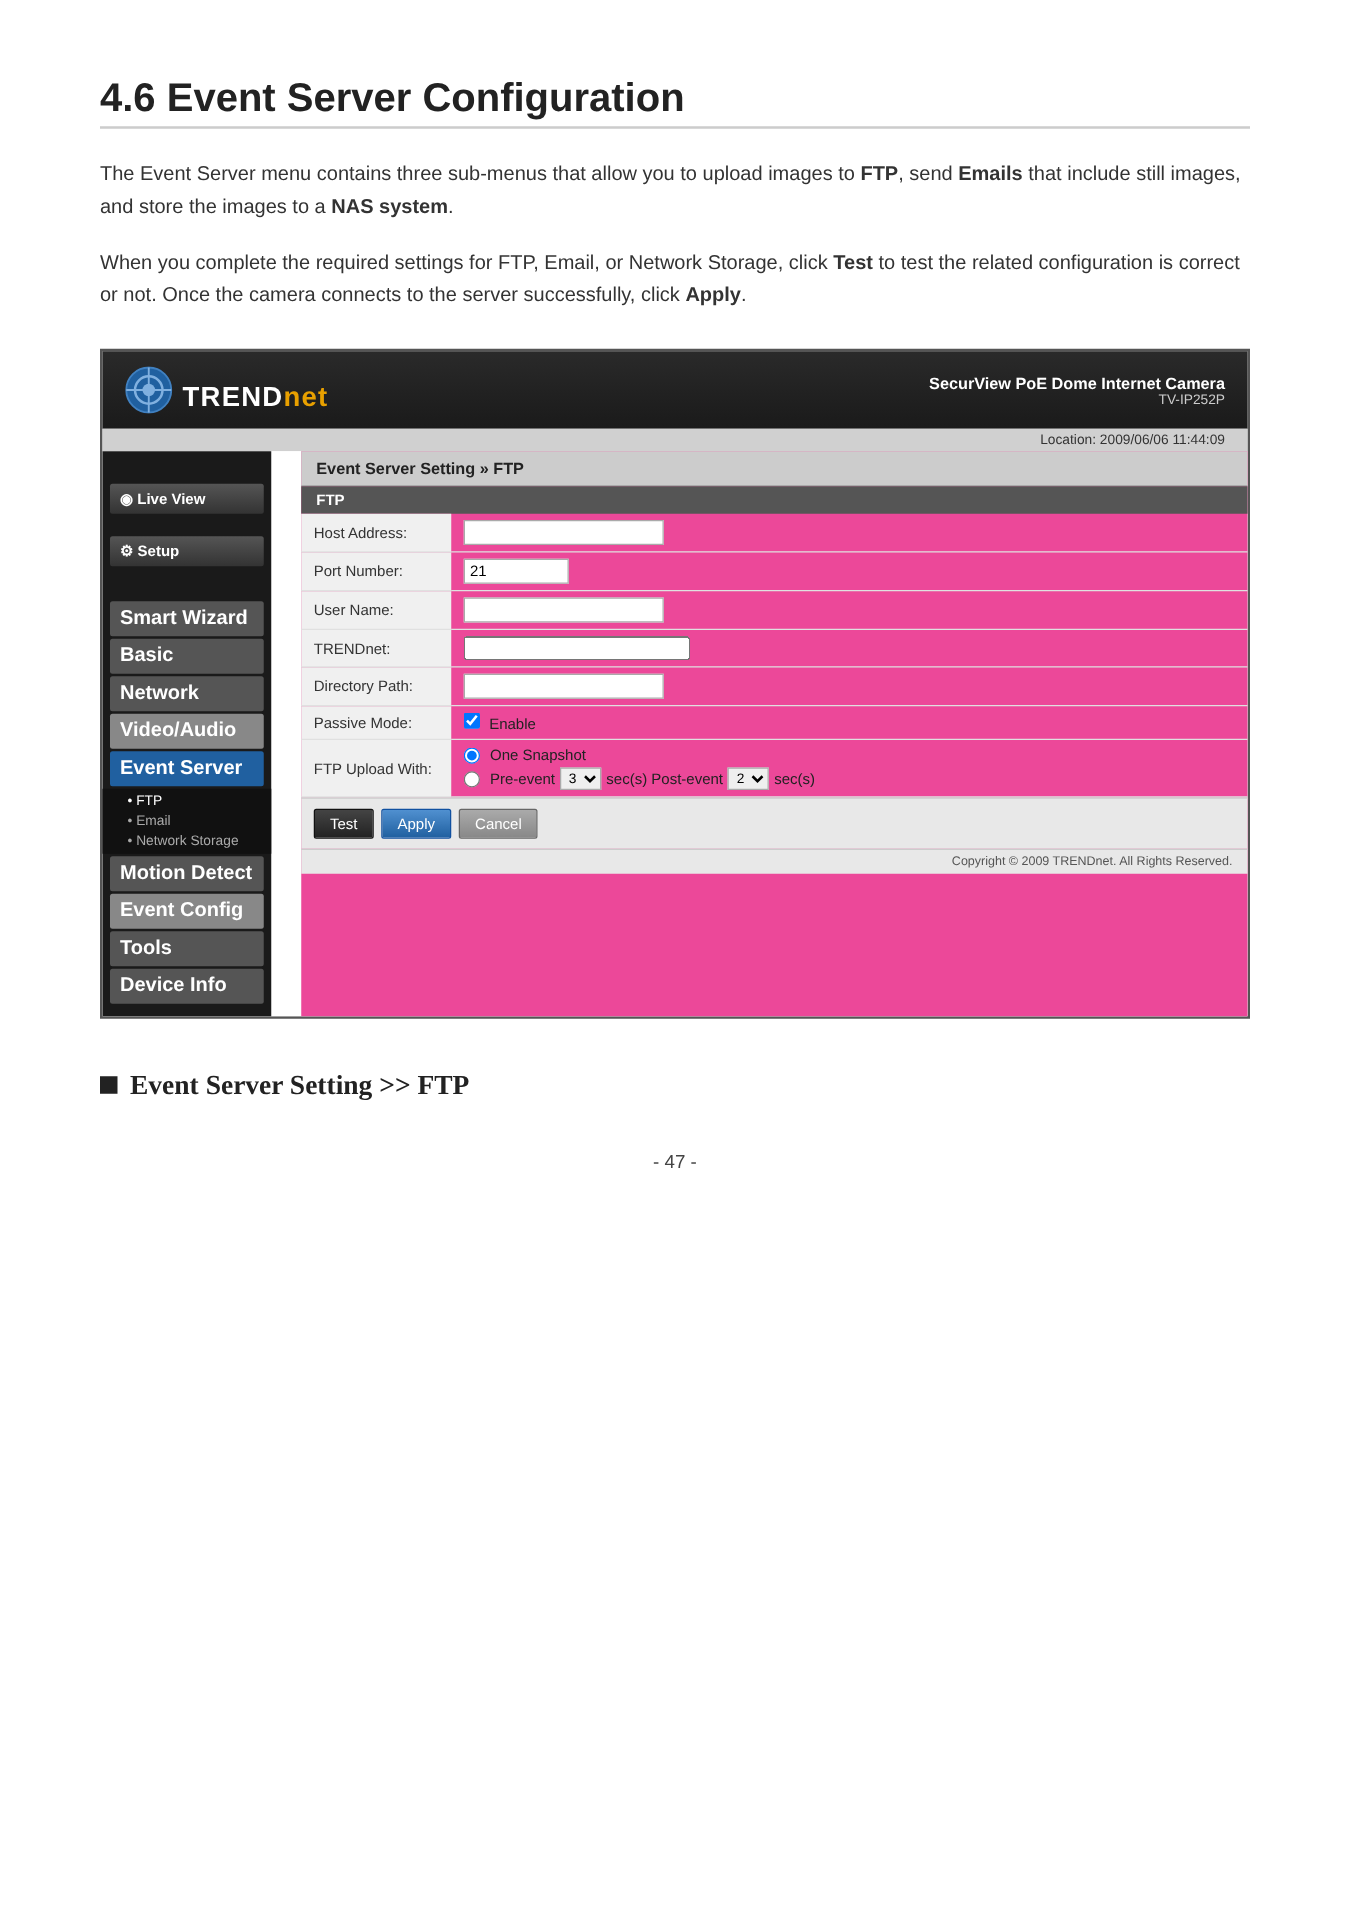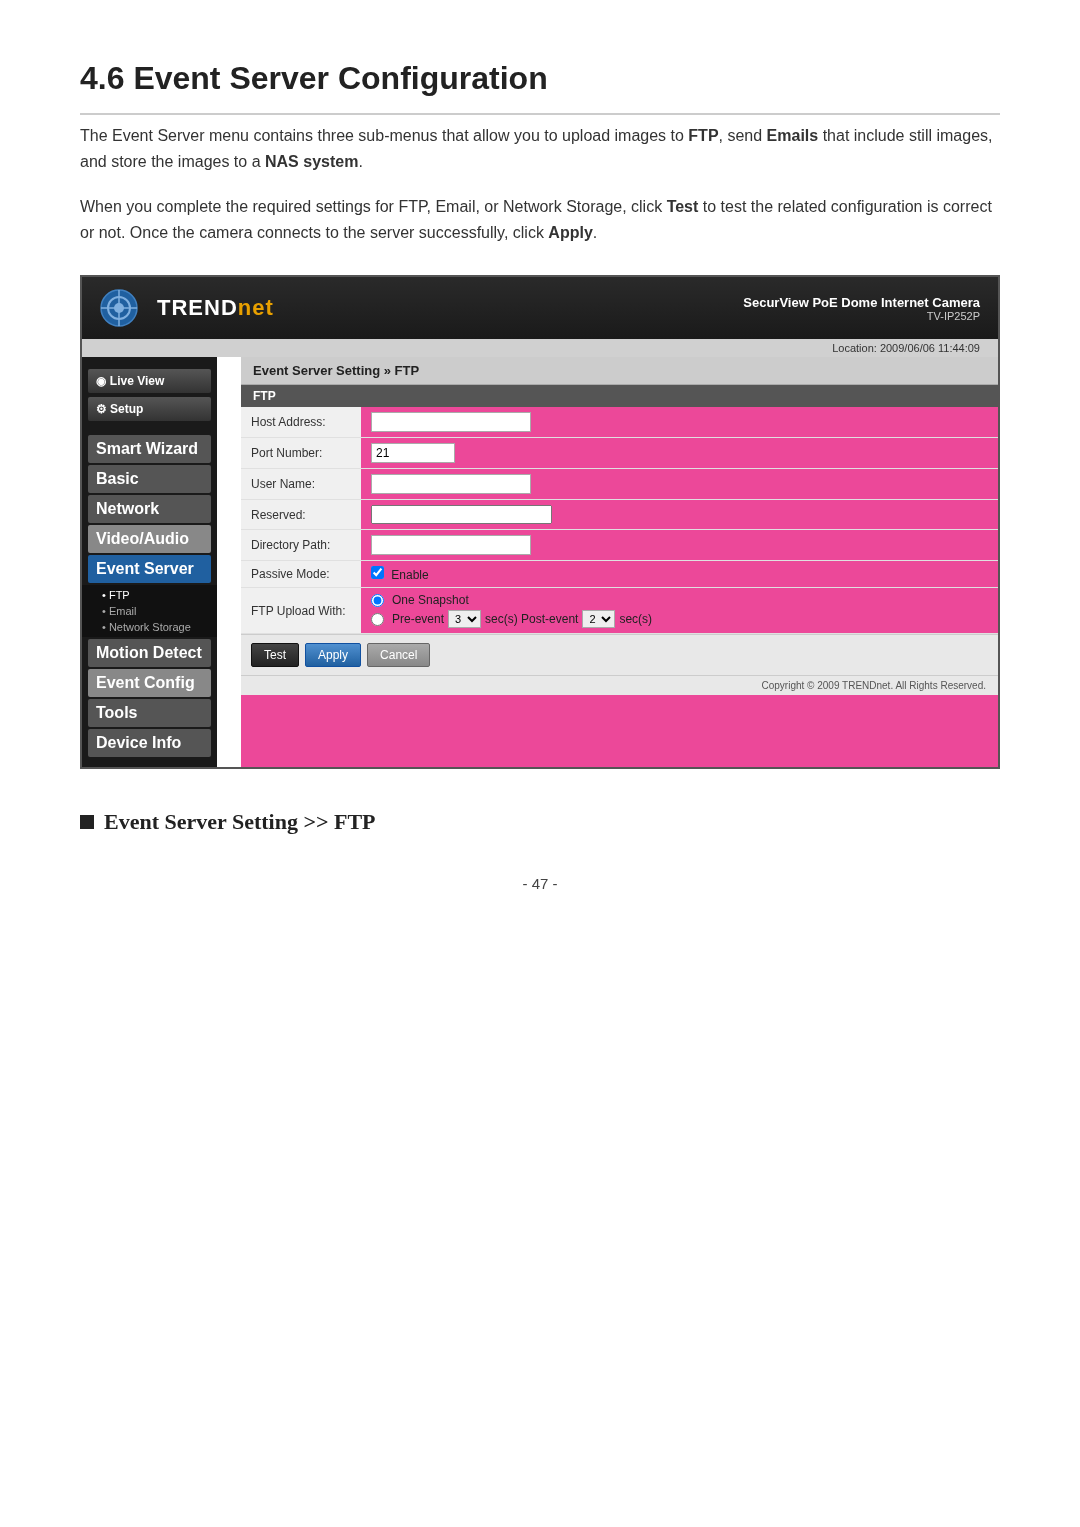--- a/index.html
+++ b/index.html
@@ -11,23 +11,23 @@
       color: #222;
     }
 
     .page-container {
       padding: 60px 80px 60px 80px;
     }
 
     h1.main-title {
       font-size: 32px;
       font-weight: bold;
-      margin-bottom: 8px;
+      margin-bottom: 24px;
       border-bottom: 2px solid #ccc;
-      padding-bottom: 16px;
+      padding-bottom: 4px;
     }
 
     .intro-text {
       font-size: 16px;
       line-height: 1.6;
       margin-bottom: 20px;
       color: #333;
     }
 
     .intro-text b { font-weight: bold; }
@@ -43,22 +43,22 @@
     .trendnet-header {
       background: linear-gradient(180deg, #2a2a2a 0%, #1a1a1a 100%);
       padding: 12px 18px;
       display: flex;
       align-items: center;
       justify-content: space-between;
     }
 
     .trendnet-logo {
       display: flex;
-      align-items: center;
-      gap: 19px;
+      align-items: flex-end;
+      gap: 8px;
     }
 
     .logo-icon {
       width: 38px;
       height: 38px;
     }
 
     .logo-text {
       color: #fff;
       font-size: 22px;
@@ -99,21 +99,21 @@
     .sidebar {
       width: 135px;
       background: #1a1a1a;
       flex-shrink: 0;
       padding: 8px 0;
     }
 
     .sidebar-btn {
       display: block;
       width: calc(100% - 12px);
-      margin: 4px 6px;
+      margin: 18px 6px;
       padding: 5px 8px;
       font-size: 12px;
       font-weight: bold;
       border: none;
       cursor: pointer;
       text-align: left;
       border-radius: 2px;
     }
 
     .sidebar-btn.live-view {
@@ -418,21 +418,21 @@
               <input type="text" style="width: 84px;" value="21">
             </td>
           </tr>
           <tr>
             <td>User Name:</td>
             <td>
               <input type="text" value="" style="">
             </td>
           </tr>
           <tr>
-            <td>Reserved:</td>
+            <td>TRENDnet:</td>
             <td>
               <input type="password" value="" style="">
             </td>
           </tr>
           <tr>
             <td>Directory Path:</td>
             <td>
               <input type="text" value="" style="">
             </td>
           </tr>

